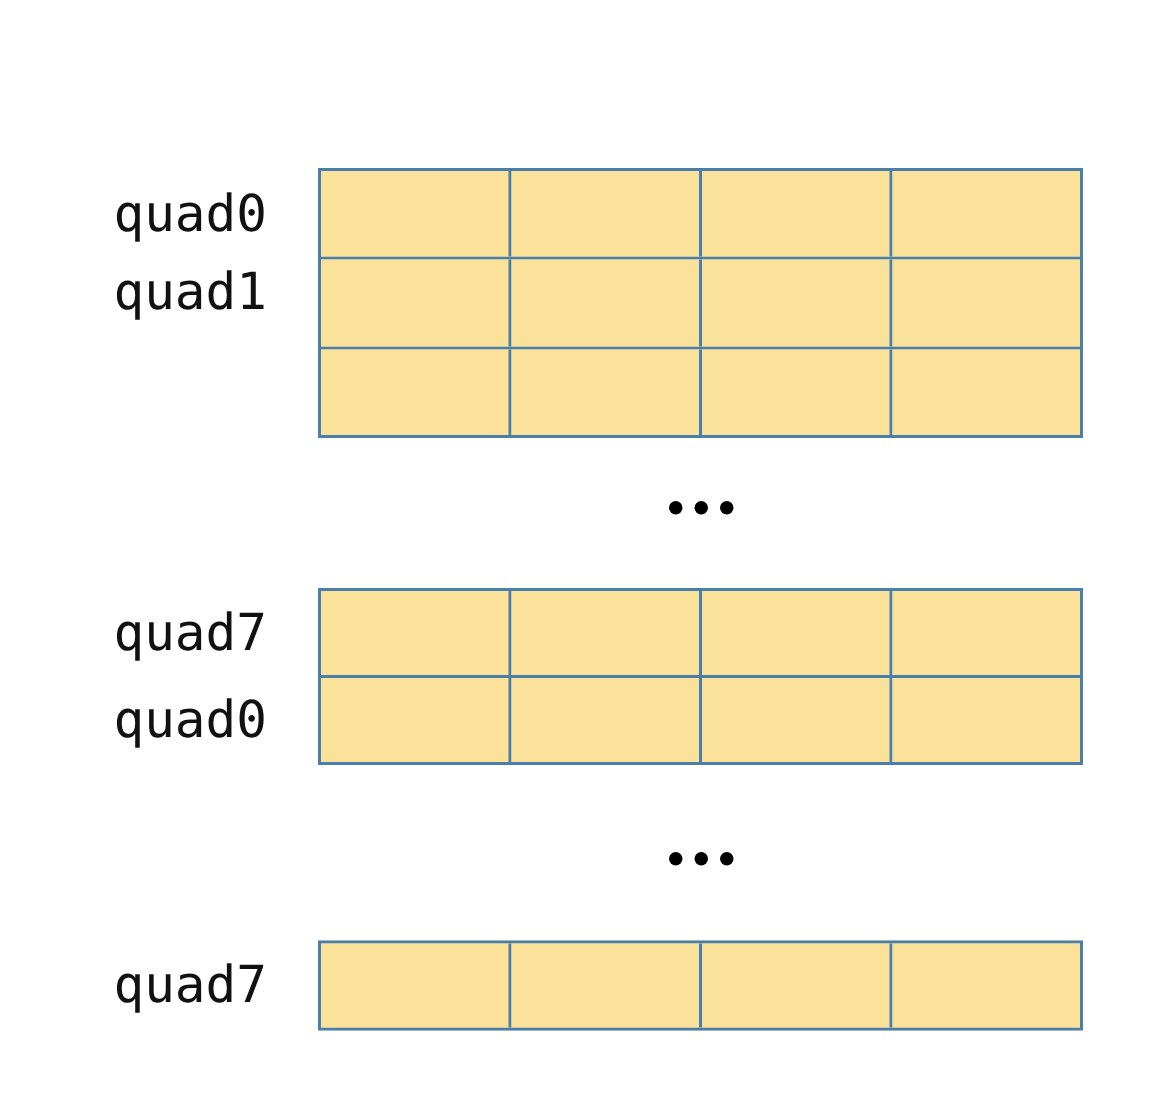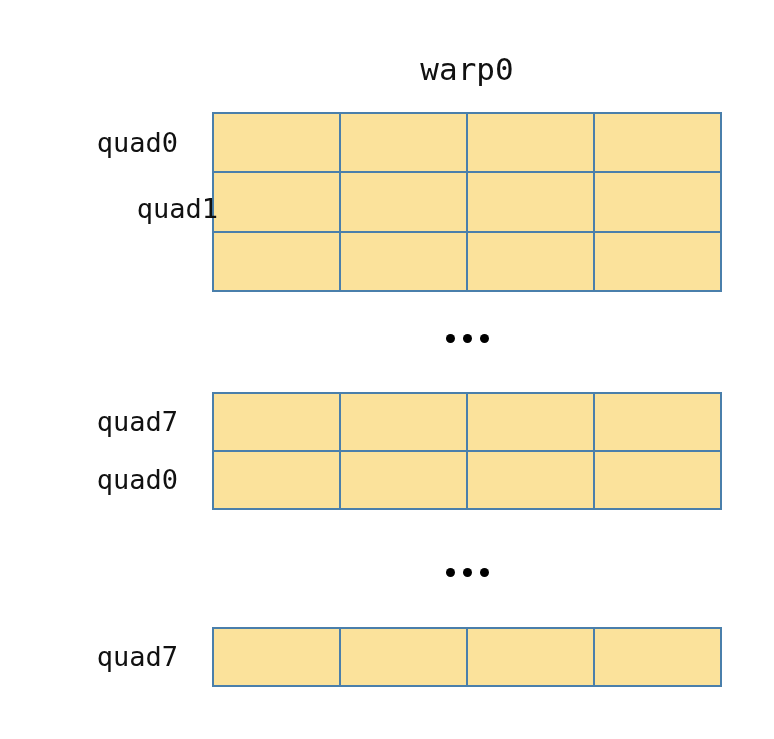--- a/index.html
+++ b/index.html
@@ -74,21 +74,21 @@
   .grid-cell:last-child {
     border-right: none;
   }
 
   
   .row-label {
     position: absolute;
     left: 0px;
     width: 178px;
     text-align: right;
-    font-size: 27px;
+    font-size: 34px;
     line-height: 34px;
     white-space: nowrap;
     color: #111111;
   }
 
   
   .ellipsis {
     position: absolute;
     display: flex;
     flex-direction: row;
@@ -104,21 +104,20 @@
     border-radius: 50%;
     background: #000000;
   }
 </style>
 </head>
 <body>
 
 <div id="diagram">
 
   <div class="header-row">
-    <div class="header-cell">warp0</div>
   </div>
 
   <div class="block" style="top:112px; height:180px;">
     <div class="grid-row">
       <div class="grid-cell"></div>
       <div class="grid-cell"></div>
       <div class="grid-cell"></div>
       <div class="grid-cell"></div>
     </div>
     <div class="grid-row">
@@ -129,21 +128,21 @@
     </div>
     <div class="grid-row">
       <div class="grid-cell"></div>
       <div class="grid-cell"></div>
       <div class="grid-cell"></div>
       <div class="grid-cell"></div>
     </div>
   </div>
 
   <div class="row-label" style="top:126px;">quad0</div>
-  <div class="row-label" style="top:192px;margin-left:40px;">quad1</div>
+  <div class="row-label" style="top:178px;">quad1</div>
 
   <div class="ellipsis" style="left:437px; top:330px;">
     <span class="dot"></span>
     <span class="dot"></span>
     <span class="dot"></span>
   </div>
 
   <div class="block" style="top:392px; height:118px;">
     <div class="grid-row">
       <div class="grid-cell"></div>

